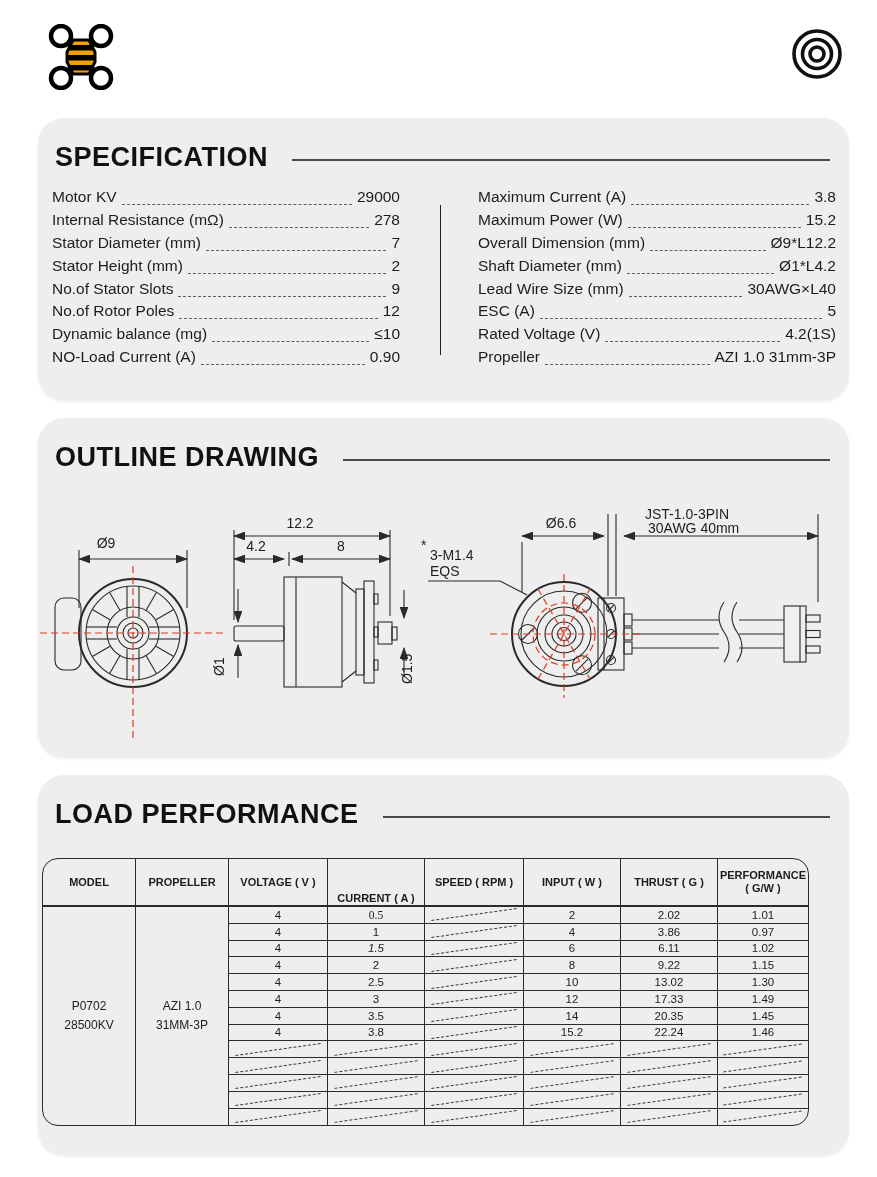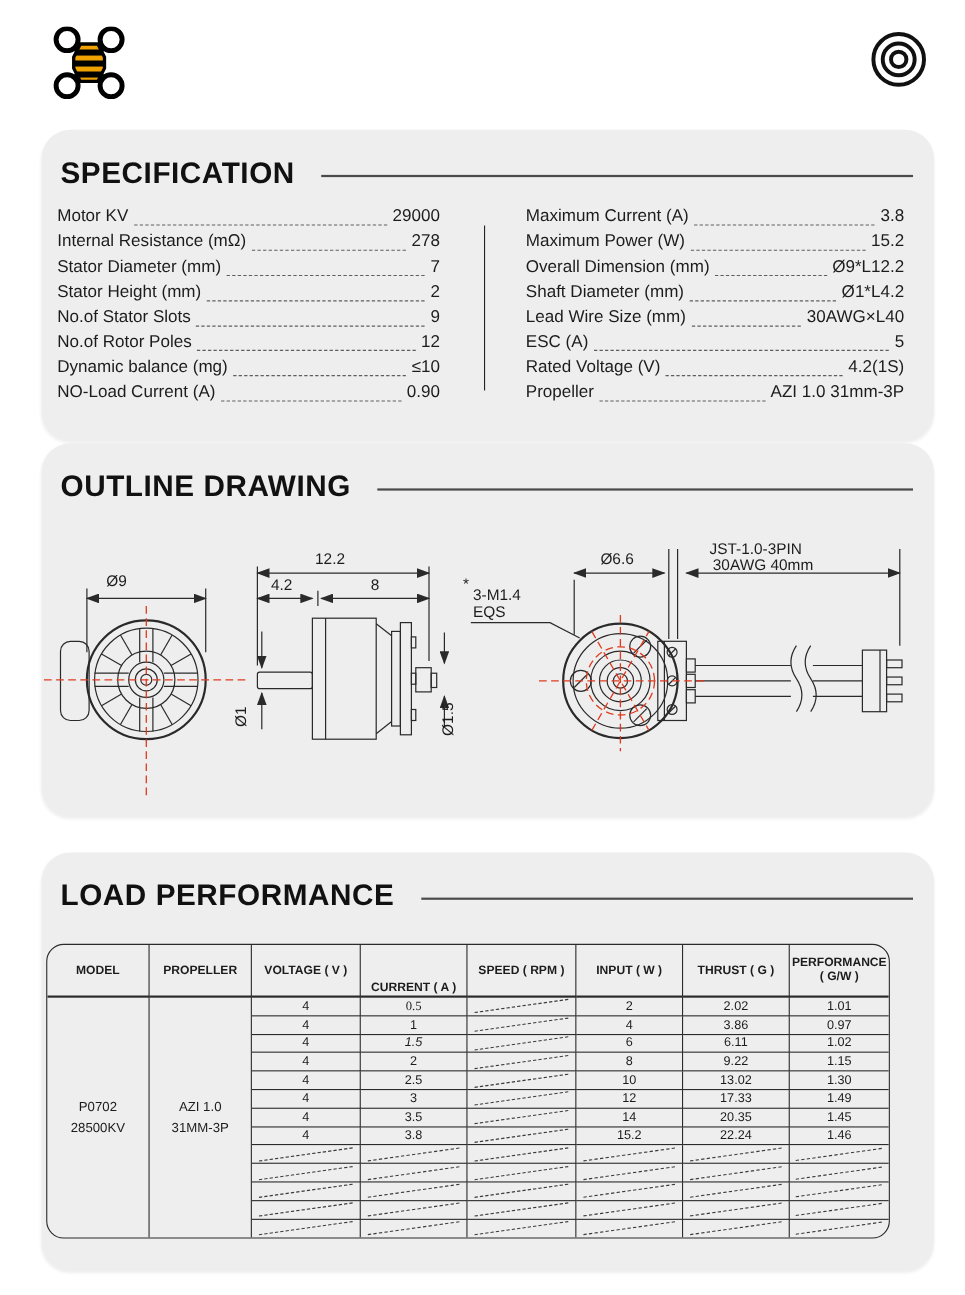--- a/index.html
+++ b/index.html
@@ -2,29 +2,29 @@
 <html><head>
 <meta charset="utf-8">
 <style>
   html,body{margin:0;padding:0;background:#fff;}
   #page{position:relative;width:877px;height:1177px;background:#fff;overflow:hidden;
         font-family:"Liberation Sans",sans-serif;color:#1c1c1c;}
 
   .card{position:absolute;left:38px;width:811px;background:#eeeeee;border-radius:26px;
         box-shadow:0 2px 3px rgba(0,0,0,0.07);}
   #spec-card{top:118px;height:282px;}
-  #outline-card{top:403px;height:339px;text-align:right;}
+  #outline-card{top:418px;height:339px;text-align:right;}
   #load-card{top:775px;height:380px;}
 
   .section-head{display:flex;align-items:center;padding:22px 19px 0 17px;height:34px;}
   .section-title{font-size:27px;font-weight:bold;letter-spacing:.5px;color:#111;white-space:nowrap;}
   .section-rule{flex:1;height:2px;background:#4a4a4a;margin-left:24px;margin-top:6px;}
 
   
-  .spec-cols{display:flex;margin:12px 27px 0 14px;position:relative;}
+  .spec-cols{display:flex;margin:12px 13px 0 14px;position:relative;}
   .spec-col{width:348px;}
   .spec-col.right{flex:1;margin-left:78px;}
   .spec-row{display:flex;align-items:center;height:22.8px;font-size:15.5px;}
   .spec-label{white-space:nowrap;}
   .spec-leader{flex:1;margin:6px 5px 0 5px;height:9px;border-bottom:1.8px dashed #5e5e5e;}
   .spec-value{white-space:nowrap;}
   .spec-divider{position:absolute;left:402px;top:87px;width:1.4px;height:150px;background:#222;}
 
   
   #outline-svg{position:absolute;left:0;top:68px;}

